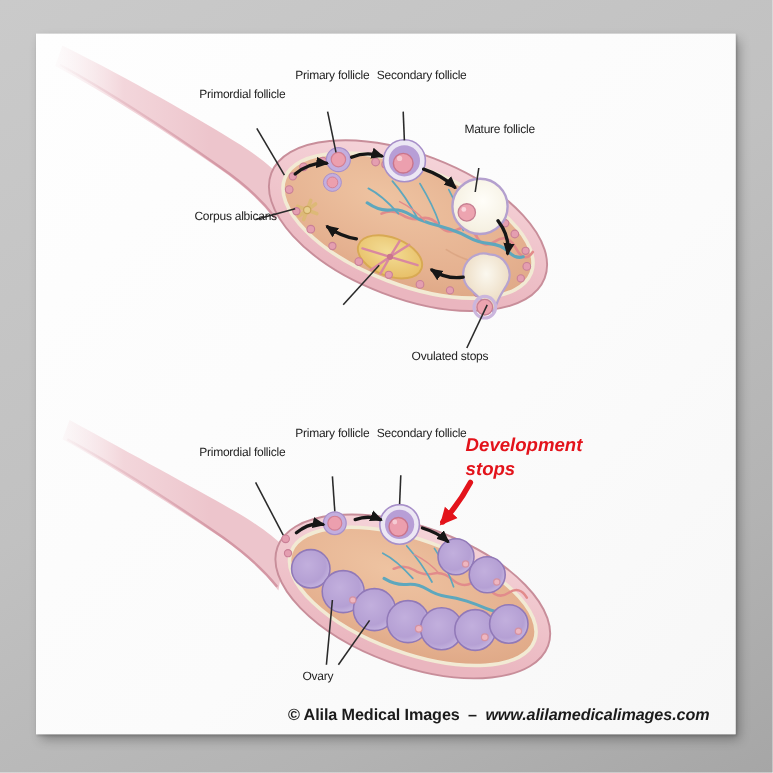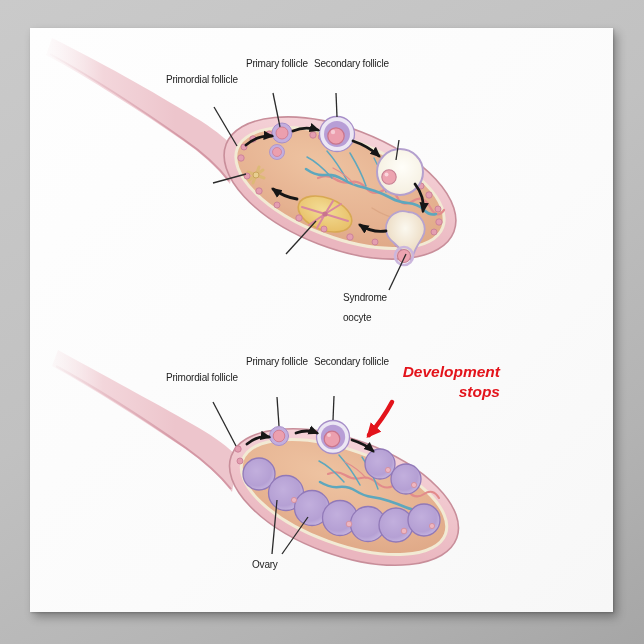--- a/index.html
+++ b/index.html
@@ -22,21 +22,21 @@
     color:#232323;
   }
   .title{
     position:absolute;
     font-size:20px;line-height:24px;font-weight:bold;color:#111;
     letter-spacing:-0.2px;
   }
   .dev-stops{
     position:absolute;
     font-size:15.5px;line-height:20px;font-weight:bold;font-style:italic;
-    color:#e3131b;text-align:right;
+    color:#e3131b;text-align:left;
   }
   .footer{
     position:absolute;left:240px;top:588px;white-space:nowrap;
     font-size:13.5px;font-weight:bold;color:#1b1b1b;letter-spacing:-0.1px;
   }
   .footer .sep{margin:0 7px;}
   .footer .url{font-style:italic;}
   .center{text-align:center;}
 </style>
 </head>
@@ -277,21 +277,26 @@
         <path d="M 334,396 L 333,420"></path>
         <path d="M 272,554 L 277,500"></path>
         <path d="M 282,554 L 308,517"></path>
       </g>
     </g>
   </svg>
 
   <div class="label" style="left:166px;top:70px;width:84px">Primordial follicle</div>
   <div class="label" style="left:246px;top:54px;width:72px">Primary follicle</div>
   <div class="label" style="left:314px;top:54px;width:88px">Secondary follicle</div>
-  <div class="label" style="left:343px;top:288px;width:74px">Syndrome oocyte</div>
+  <div class="label" style="left:387px;top:99px;width:64px">Mature follicle</div>
+  <div class="label" style="left:162px;top:171px;width:74px">Corpus albicans</div>
+  <div class="label" style="left:343px;top:288px;width:74px">Ovulated stops</div>
 
   <div class="label" style="left:166px;top:368px;width:84px">Primordial follicle</div>
   <div class="label" style="left:246px;top:352px;width:72px">Primary follicle</div>
   <div class="label" style="left:314px;top:352px;width:88px">Secondary follicle</div>
   <div class="dev-stops" style="left:388px;top:362px;width:112px">Development stops</div>
   <div class="label" style="left:252px;top:555px">Ovary</div>
 
+  <div class="footer">
+    <span>© Alila Medical Images</span><span class="sep">–</span><span class="url">www.alilamedicalimages.com</span>
+  </div>
 </div>
 
 </body></html>

